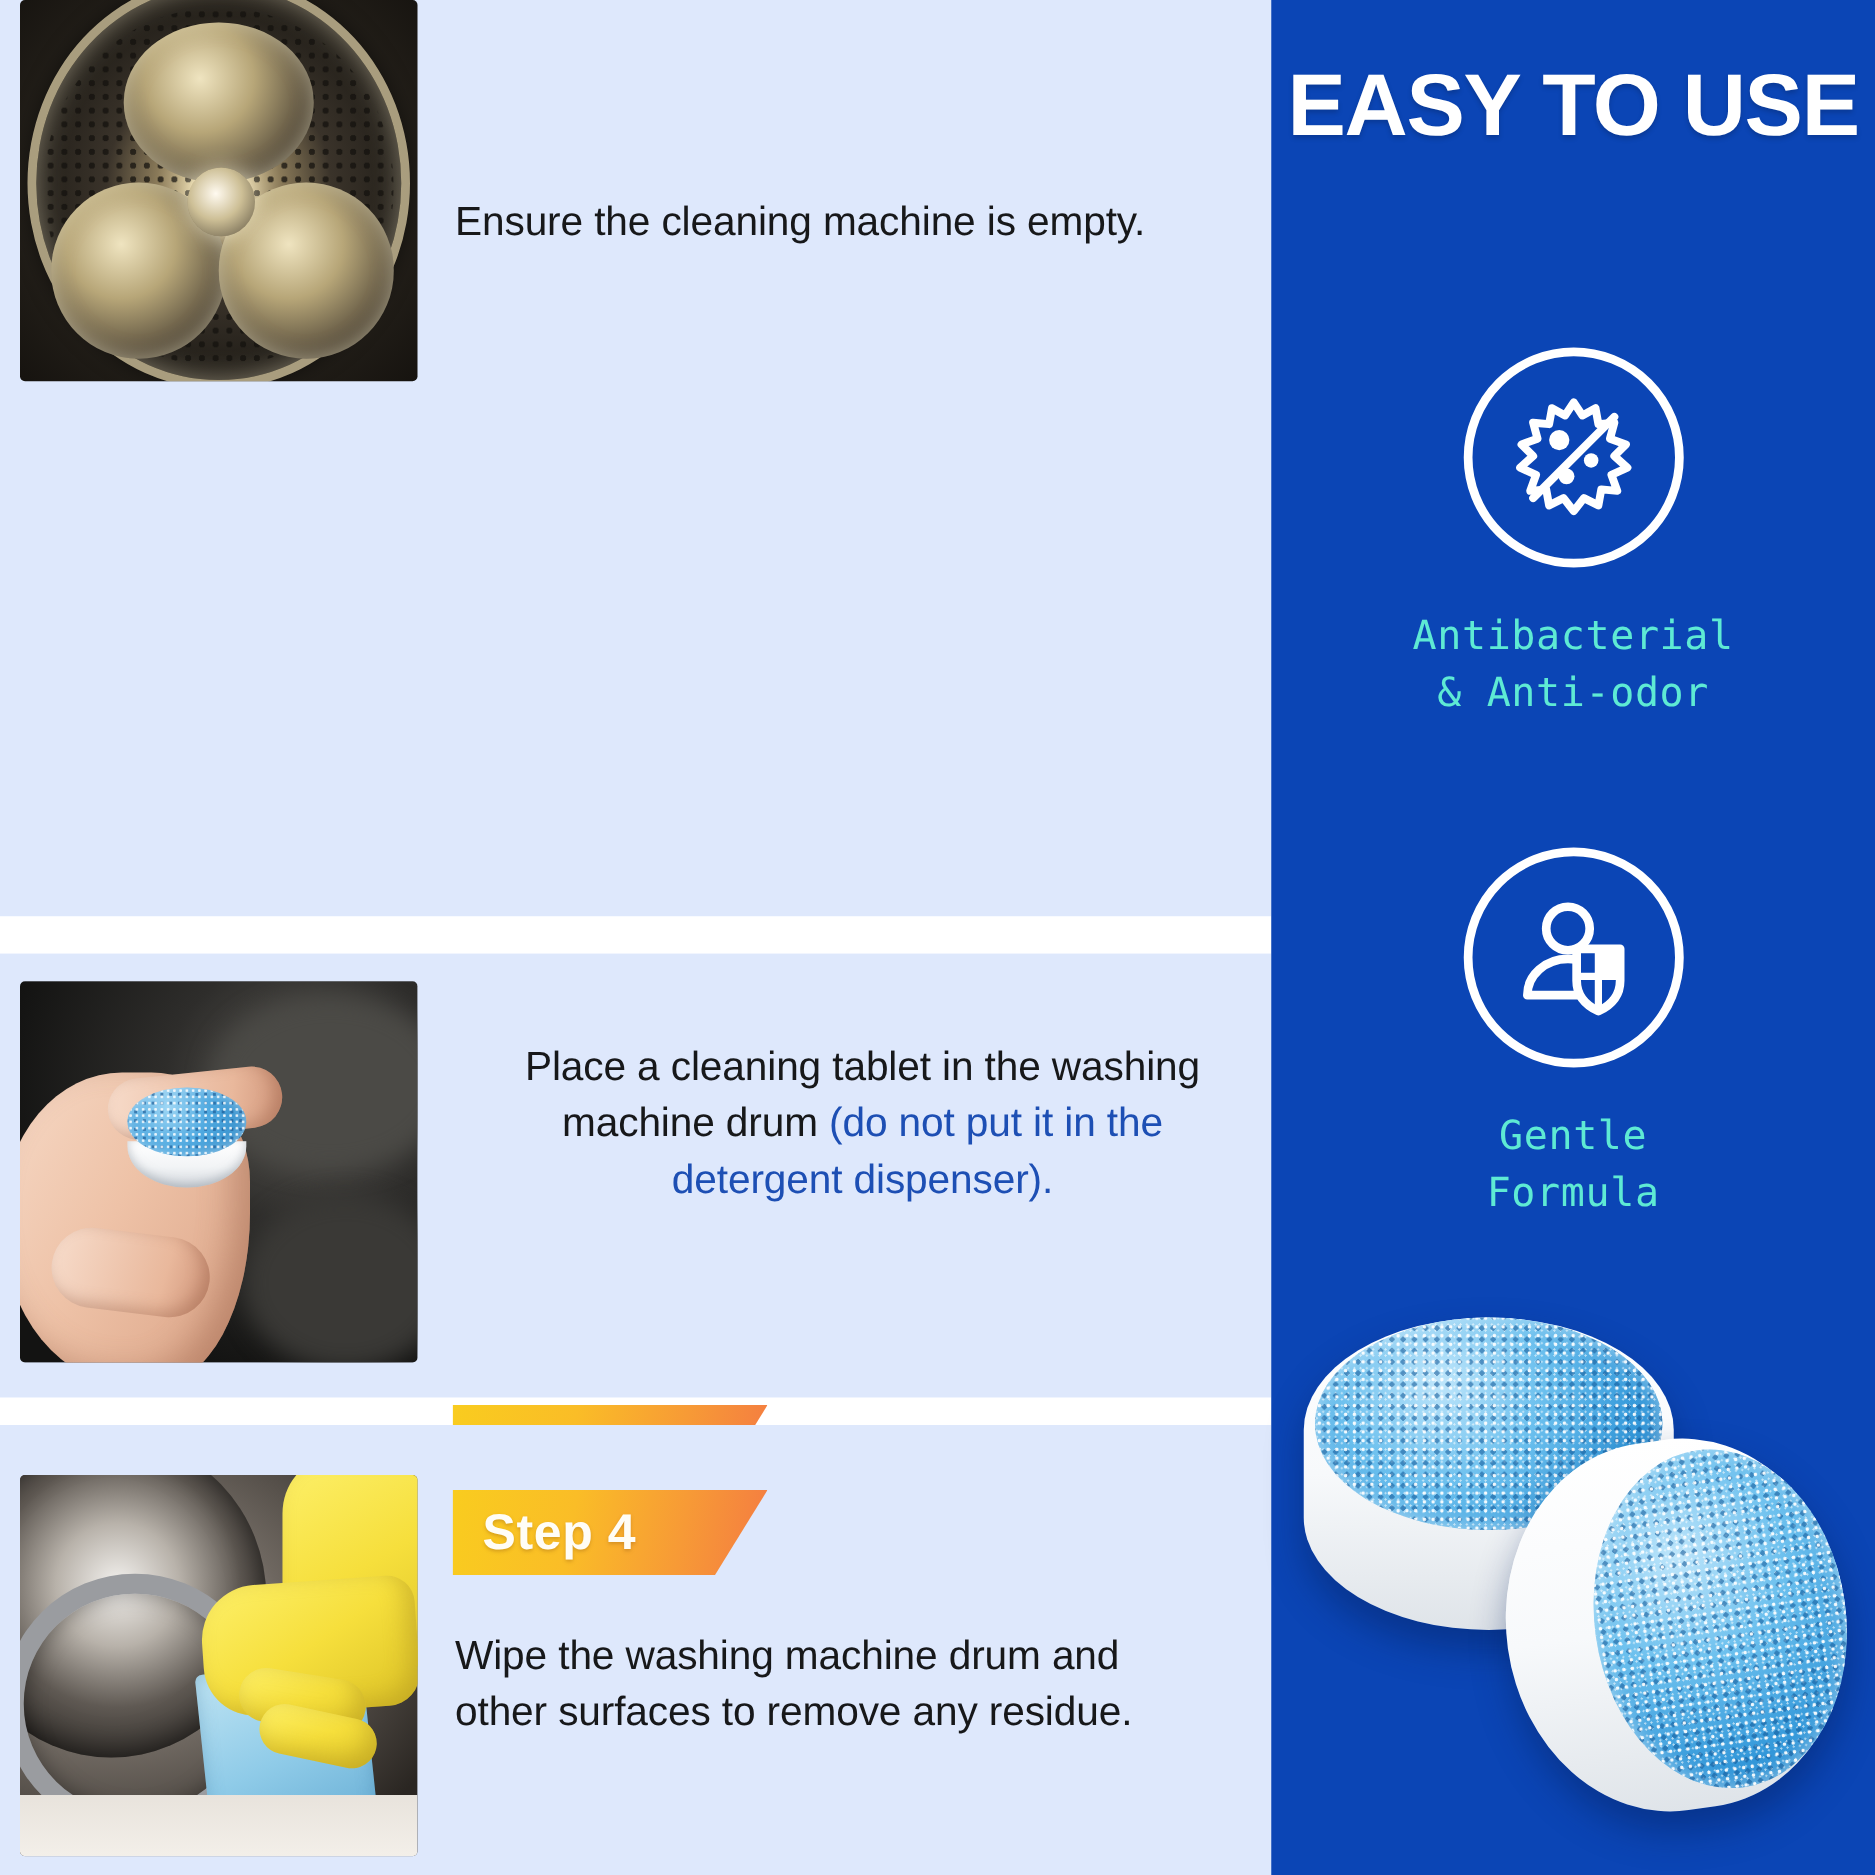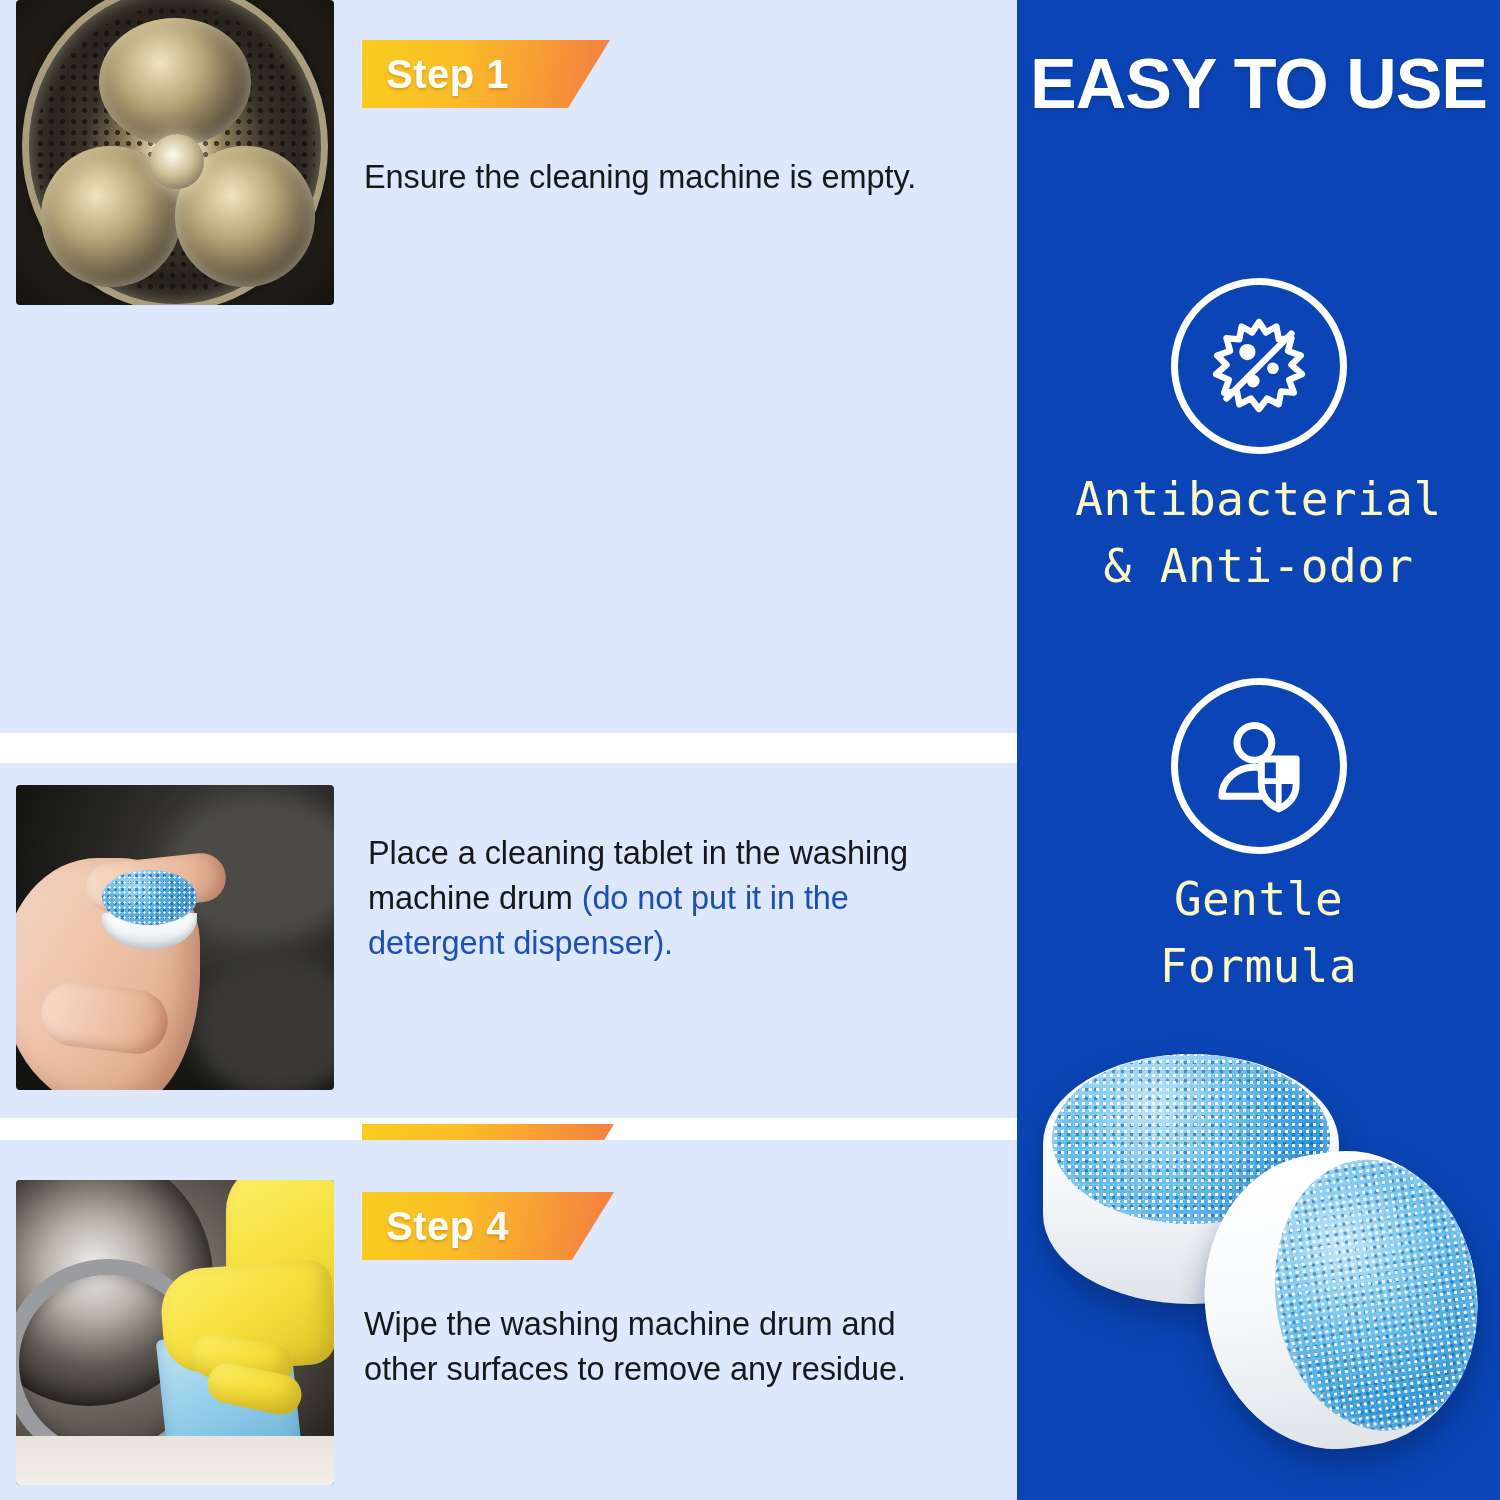--- a/index.html
+++ b/index.html
@@ -252,24 +252,24 @@
     text-align: center;
   }
   .feature-icon {
     width: 176px; height: 176px;
     margin: 0 auto;
     border-radius: 50%;
     border: 7px solid #ffffff;
     display: flex; align-items: center; justify-content: center;
   }
   .feature-label {
-    margin-top: 12px;
-    color: #fef9c3;
+    margin-top: 31px;
+    color: #5eead4;
     font-family: "DejaVu Sans Mono", "Liberation Mono", monospace;
-    font-size: 46px;
+    font-size: 32px;
     line-height: 1.45;
     letter-spacing: 0.5px;
   }
 
   
   #product {
     position: absolute;
     left: 1037px; top: 1040px;
     width: 450px; height: 440px;
   }
@@ -311,23 +311,20 @@
         <div class="photo-inner">
           <div class="drum-ring" style="left:2%;top:-6%;width:96%;height:108%;"></div>
           <div class="drum-perf" style="left:6%;top:2%;width:88%;height:94%;"></div>
           <div class="drum-lobe" style="left:26%;top:6%;width:48%;height:42%;"></div>
           <div class="drum-lobe" style="left:8%;top:48%;width:44%;height:46%;"></div>
           <div class="drum-lobe" style="left:50%;top:48%;width:44%;height:46%;"></div>
           <div class="drum-hub" style="left:42%;top:44%;width:17%;height:18%;"></div>
         </div>
       </div>
 
-      <div class="step-banner" style="left:362px; top:40px; width:248px;">
-        <span class="step-banner-label">Step 1</span>
-      </div>
 
       <div class="step-text" style="left:364px; top:155px; width:580px;">
         <span>Ensure the cleaning machine is empty.</span>
       </div>
     </div>
 
     <div class="step-sep" style="top:733px;"></div>
 
     <div class="step-row" style="top:763px; height:355px;">
 
@@ -337,21 +334,21 @@
           <div class="s2-blur" style="left:56%;top:56%;width:52%;height:46%;background:#3a3936;"></div>
           <div class="s2-hand"></div>
           <div class="s2-finger" style="left:22%;top:24%;width:44%;height:16%;transform:rotate(-6deg);"></div>
           <div class="s2-finger" style="left:8%;top:66%;width:40%;height:21%;transform:rotate(7deg);"></div>
           <div class="tab-side" style="left:27%;top:42%;width:30%;height:12%;border-radius:0 0 50% 50%/0 0 90% 90%;"></div>
           <div class="tab-face" style="left:27%;top:28%;width:30%;height:18%;"></div>
         </div>
       </div>
 
 
-      <div class="step-text" style="left:368px; top:68px; width:612px;">
+      <div class="step-text" style="left:384px; top:68px; width:612px;text-align:center;">
         <span>Place a cleaning tablet in the washing machine drum </span><span class="accent">(do not put it in the detergent dispenser).</span>
       </div>
     </div>
 
     <div class="step-sep" style="top:1118px;"></div>
 
     <div class="step-row" style="top:1148px; height:355px;">
 
       <div class="photo s3-bg" style="top:8px; height:305px;">
         <div class="photo-inner">

